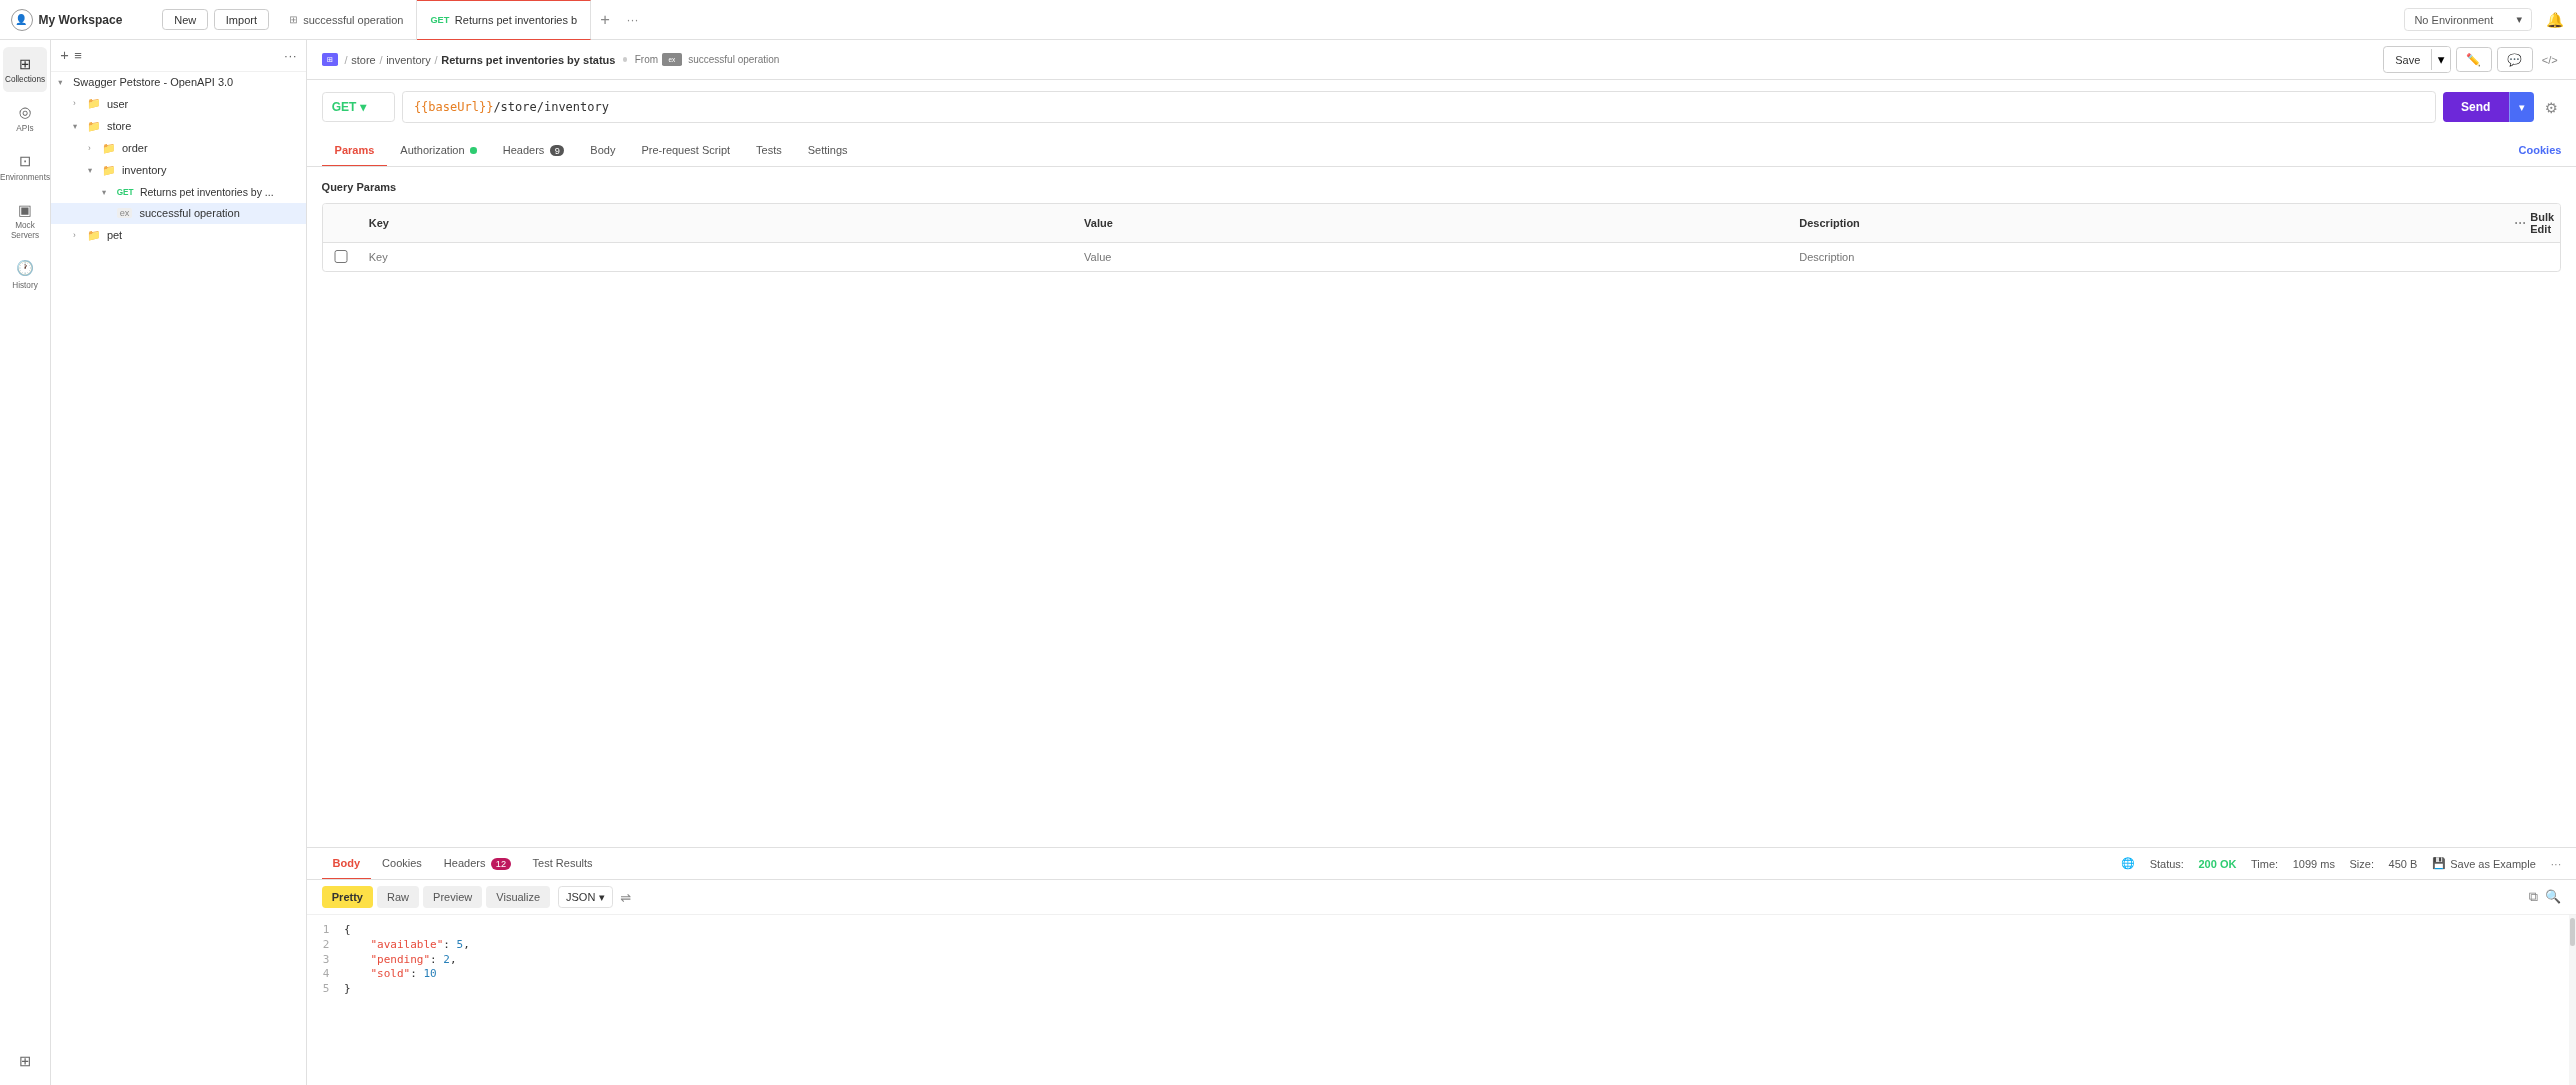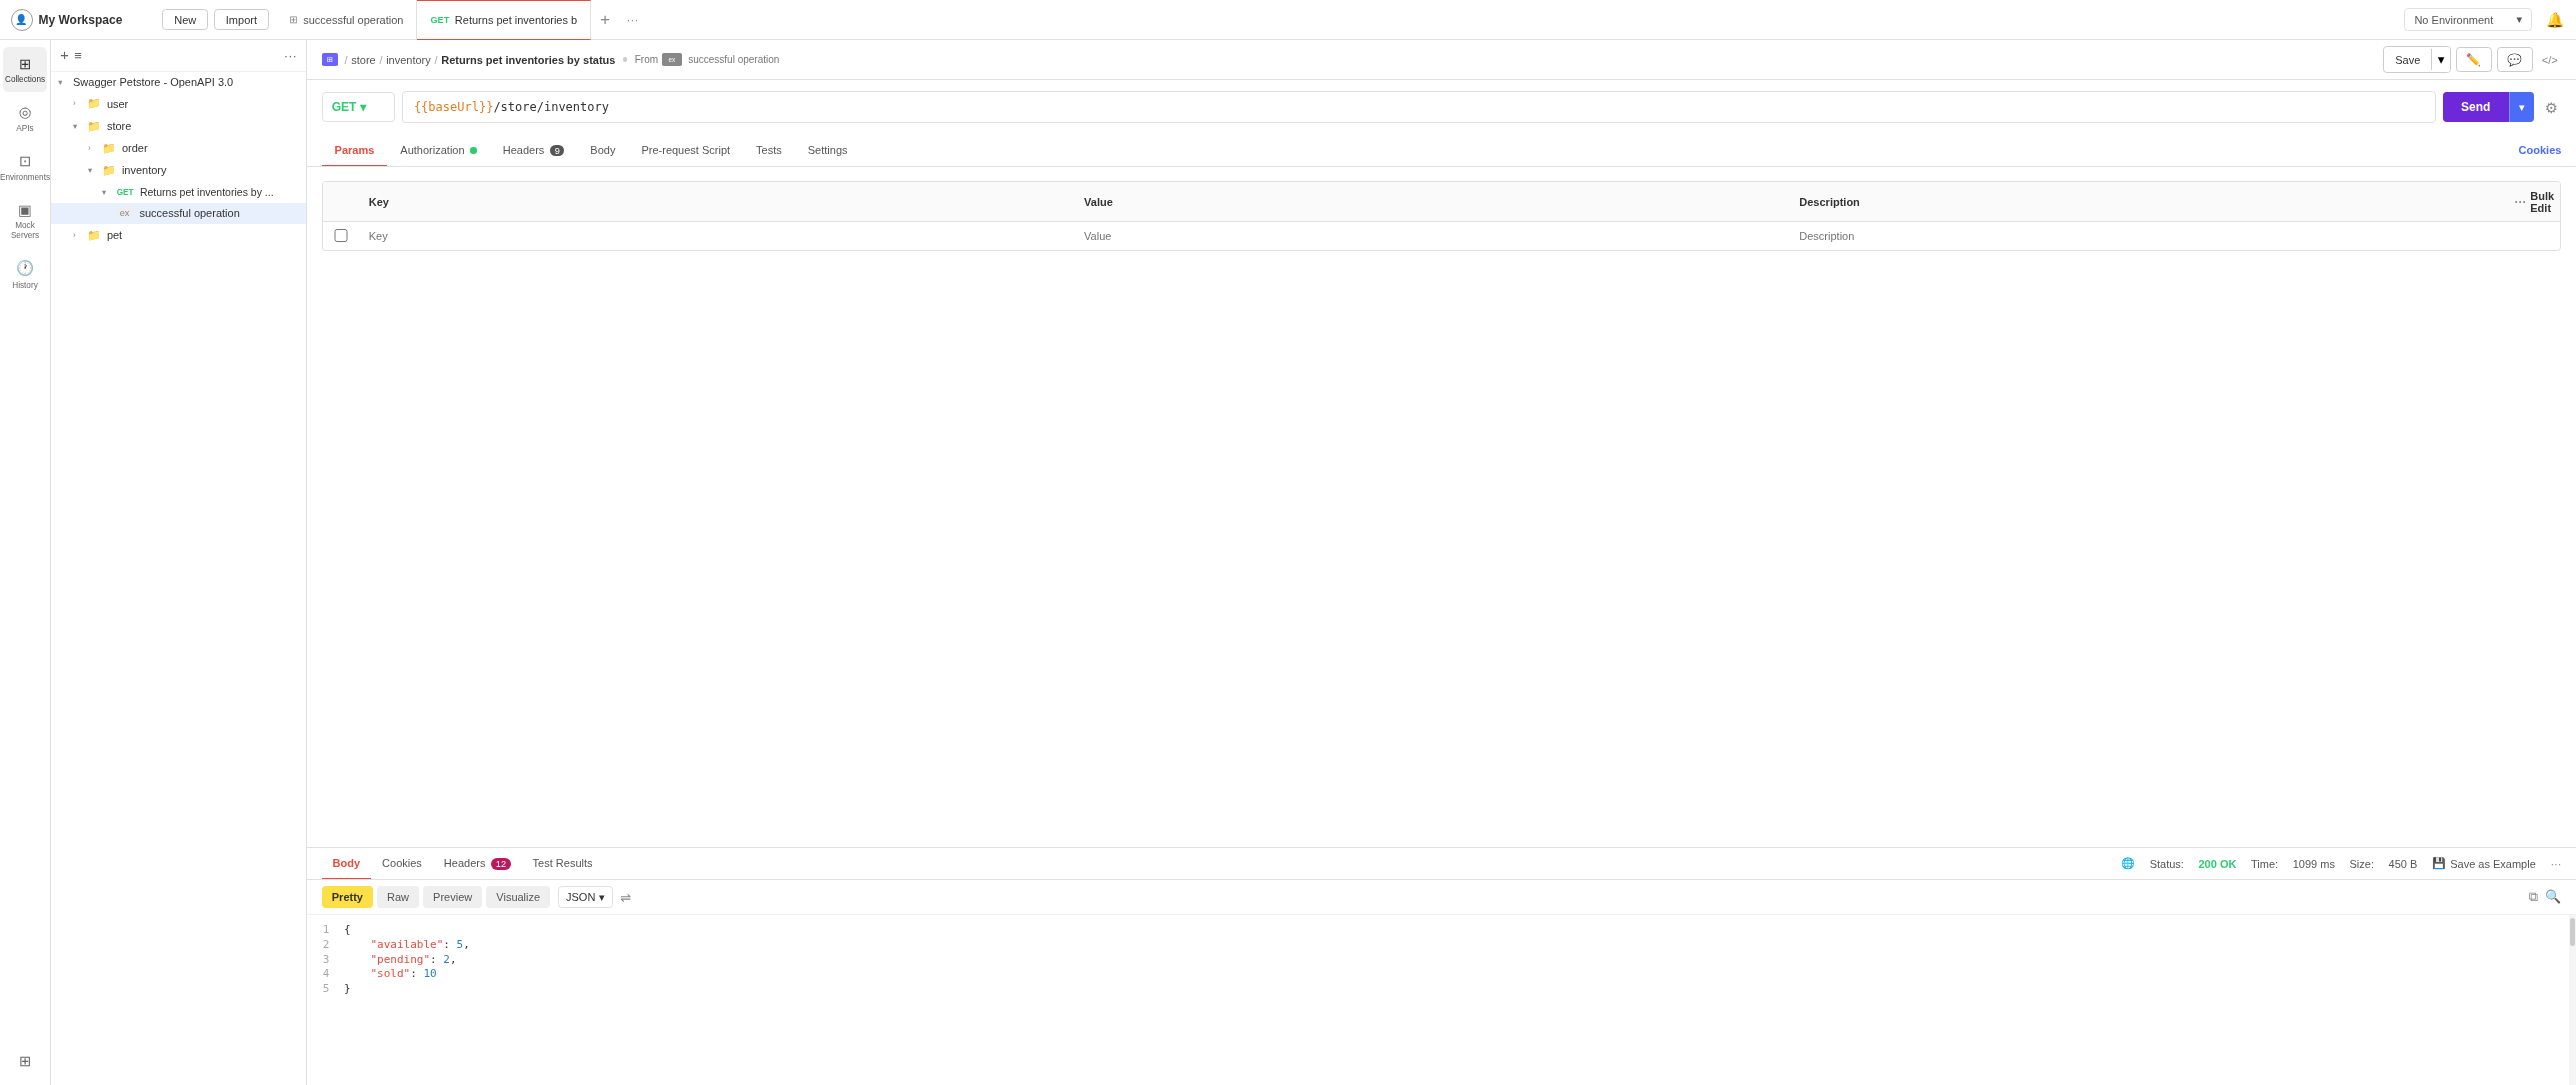--- a/index.html
+++ b/index.html
@@ -309,20 +309,21 @@
       </div>
       <div class="req-tab">
         <span>Settings</span>
       </div>
       <div class="req-tab-right">
         <span>Cookies</span>
       </div>
     </div>
 
     <div class="params-area">
+      <div class="params-title">Query Params</div>
       <div class="params-table">
 
         <div class="params-table-header">
           <div class="params-cell header"></div>
           <div class="params-cell header">
             <span>Key</span>
           </div>
           <div class="params-cell header">
             <span>Value</span>
           </div>

